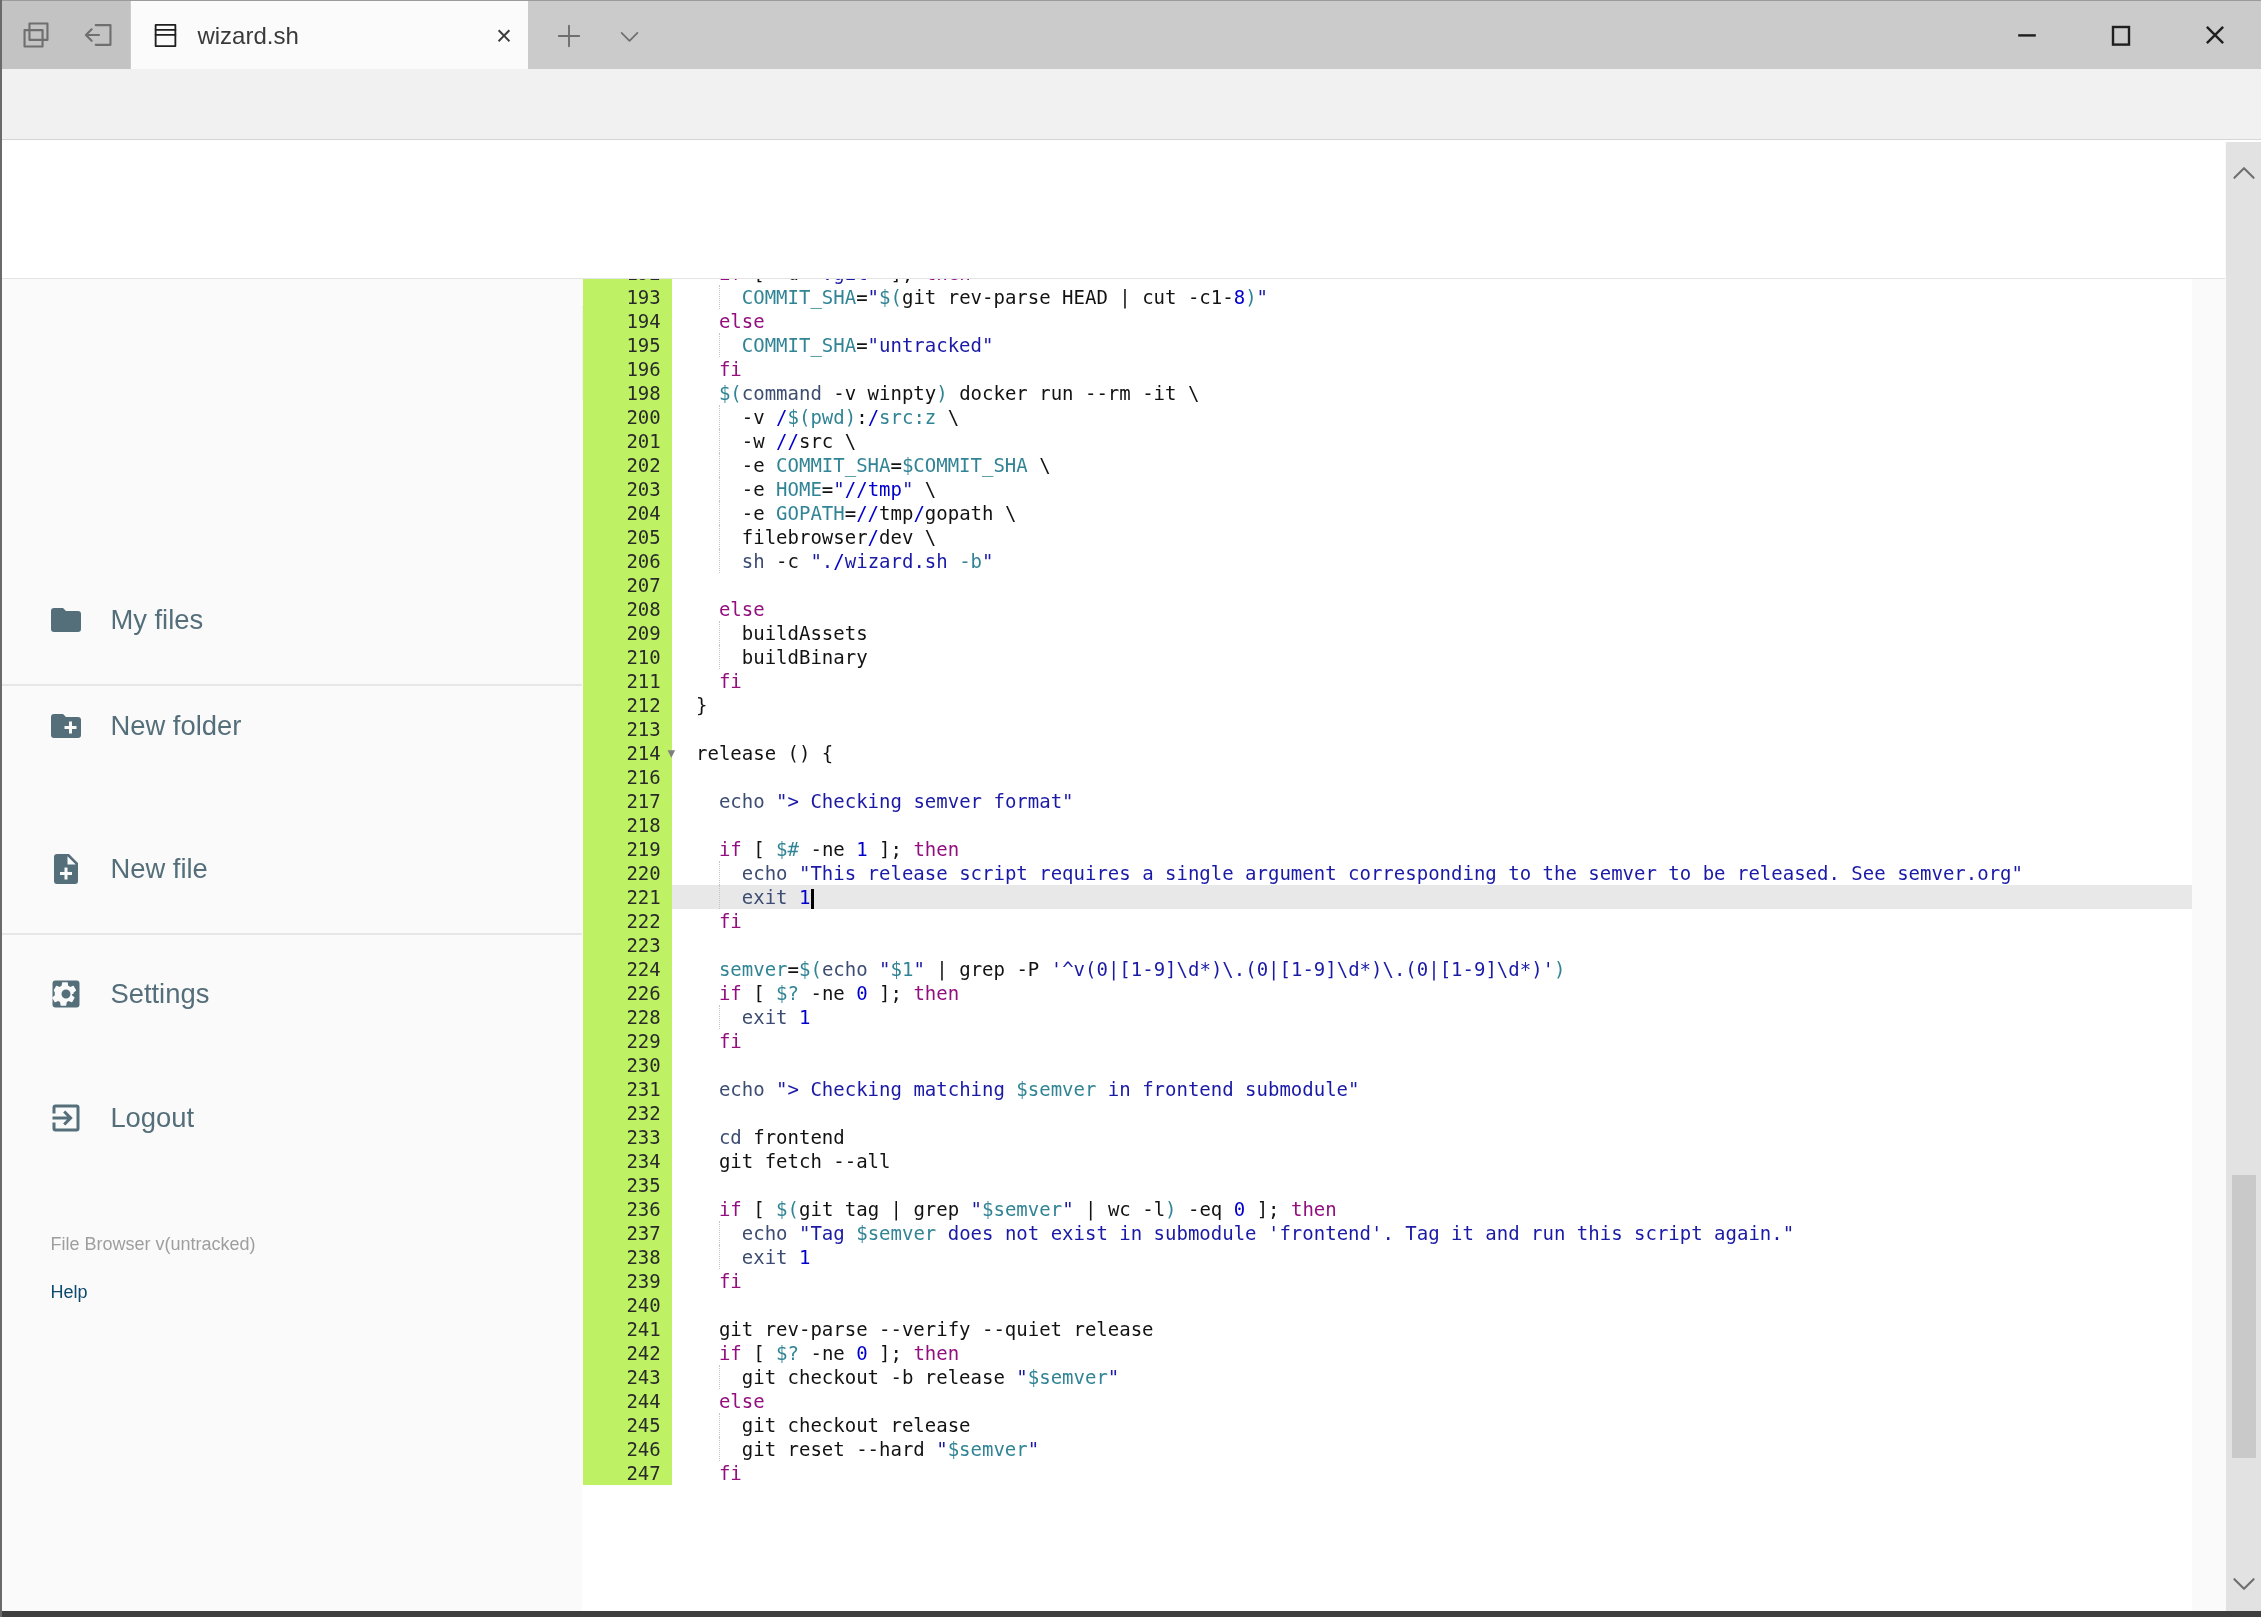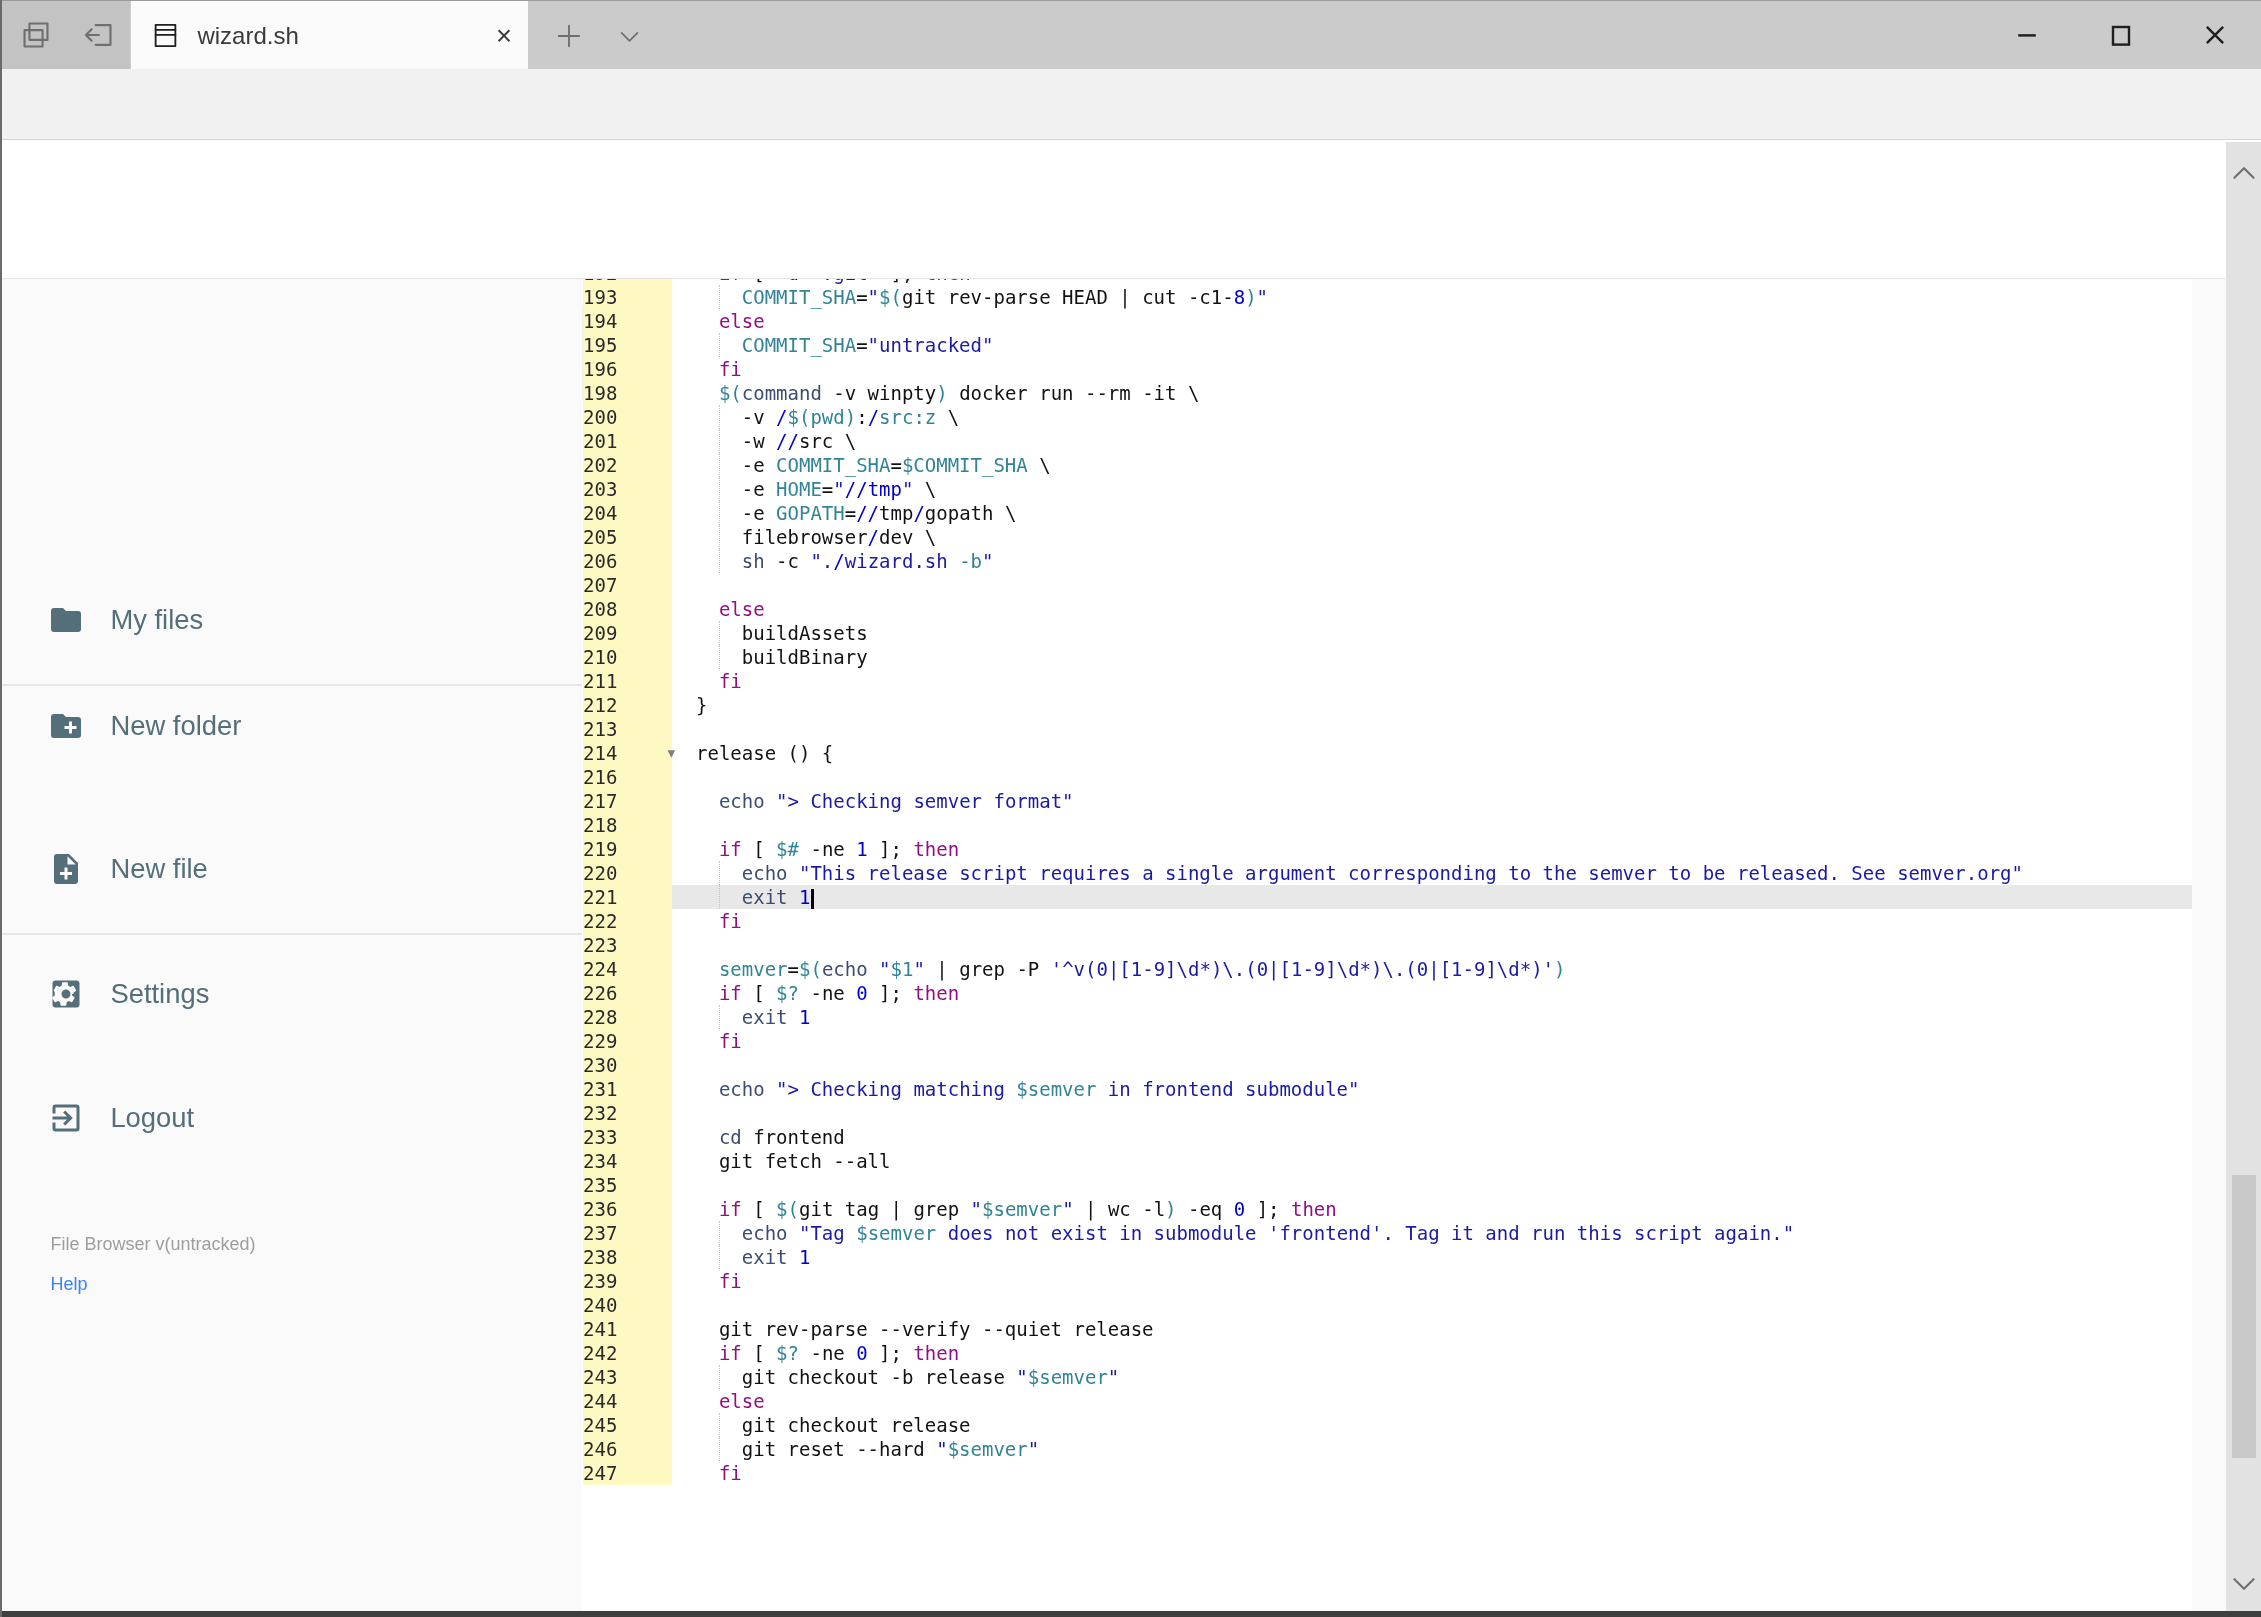--- a/index.html
+++ b/index.html
@@ -50,27 +50,27 @@
   .act { width:36px; height:36px; color:var(--slate); background:none; border:none; padding:0; cursor:pointer; }
   .act svg { width:36px; height:36px; }
 
   
   #sidebar { position:absolute; left:2.4px; top:279px; width:580px; height:1332px; background:#fafafa; }
   .sitem { position:absolute; left:0; width:580px; height:65px; display:flex; align-items:center; }
   .sitem svg { width:36px; height:36px; margin-left:46px; color:var(--slate); }
   .sitem .lbl { margin-left:26px; font-size:27.4px; color:var(--slate); }
   .sdiv { position:absolute; left:0; width:580px; height:1.6px; background:#e7e7e7; }
   #sfoot { position:absolute; left:48px; top:949px; font-size:18px; color:#9e9e9e; line-height:32px; }
-  #sfoot .help { display:block; margin-top:8px; color:#3b82f6; text-decoration:none; }
+  #sfoot .help { display:block; margin-top:16px; color:#0c4a6e; text-decoration:none; }
 
   
   #editor { position:absolute; left:583px; top:279px; width:1609px; height:1332px; background:#fff; overflow:hidden;
     font-family:"DejaVu Sans Mono", monospace; font-size:19px; }
   .row { display:flex; height:24px; line-height:24px; }
-  .gut { width:89px; background:#fef9c3; color:#2a2a2a; text-align:left; padding-right:11.3px;
+  .gut { width:89px; background:#bef264; color:#2a2a2a; text-align:right; padding-right:11.3px;
     position:relative; flex:none; }
   .fold { position:absolute; right:-3.2px; top:0; font-size:15.3px; color:#7f7f7f;
     font-family:"DejaVu Sans",sans-serif; }
   .code { flex:1; white-space:pre; position:relative; padding-left:24px; color:var(--plain); }
   .code.active { background:#e8e8e8; }
   .guide { position:absolute; left:47px; top:0; bottom:0; border-left:1.6px dotted #c4c4c4; }
   .t-p{color:var(--plain)} .t-k{color:var(--kw)} .t-v{color:var(--vr)}
   .t-s{color:var(--st)} .t-n{color:var(--nm)} .t-b{color:var(--bi)}
   .cursor { display:inline-block; width:2.4px; height:20px; background:#000; vertical-align:middle; margin-left:0.8px; }
 

